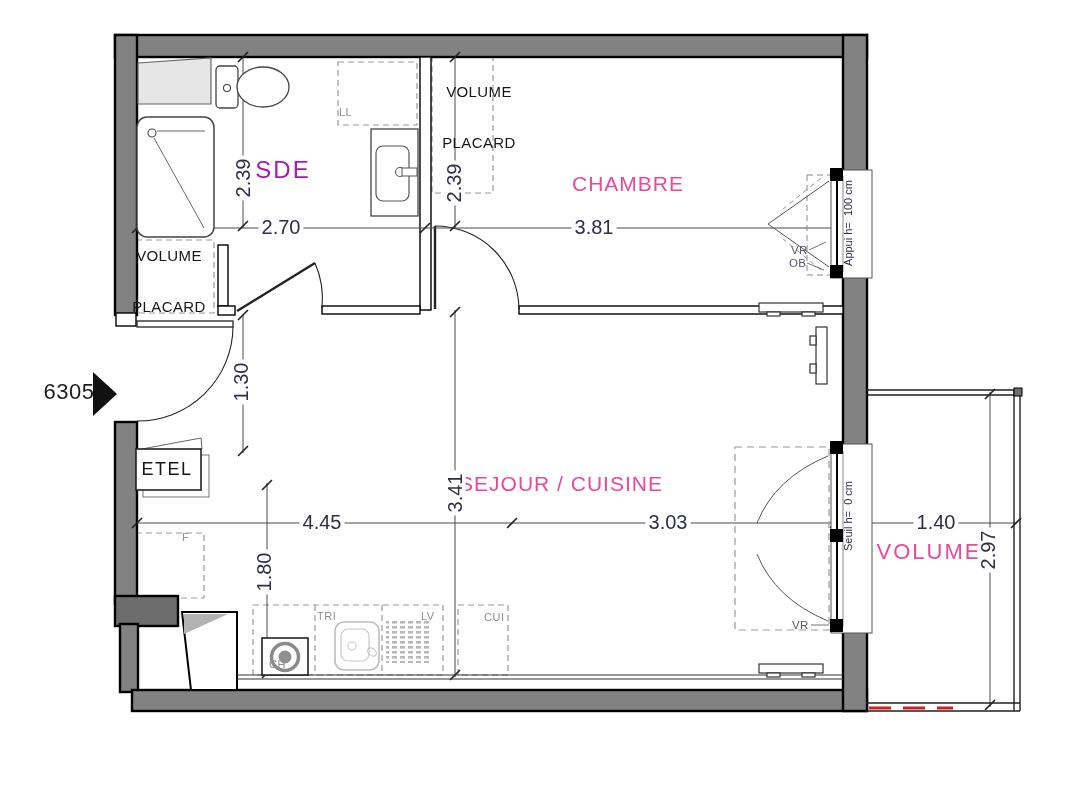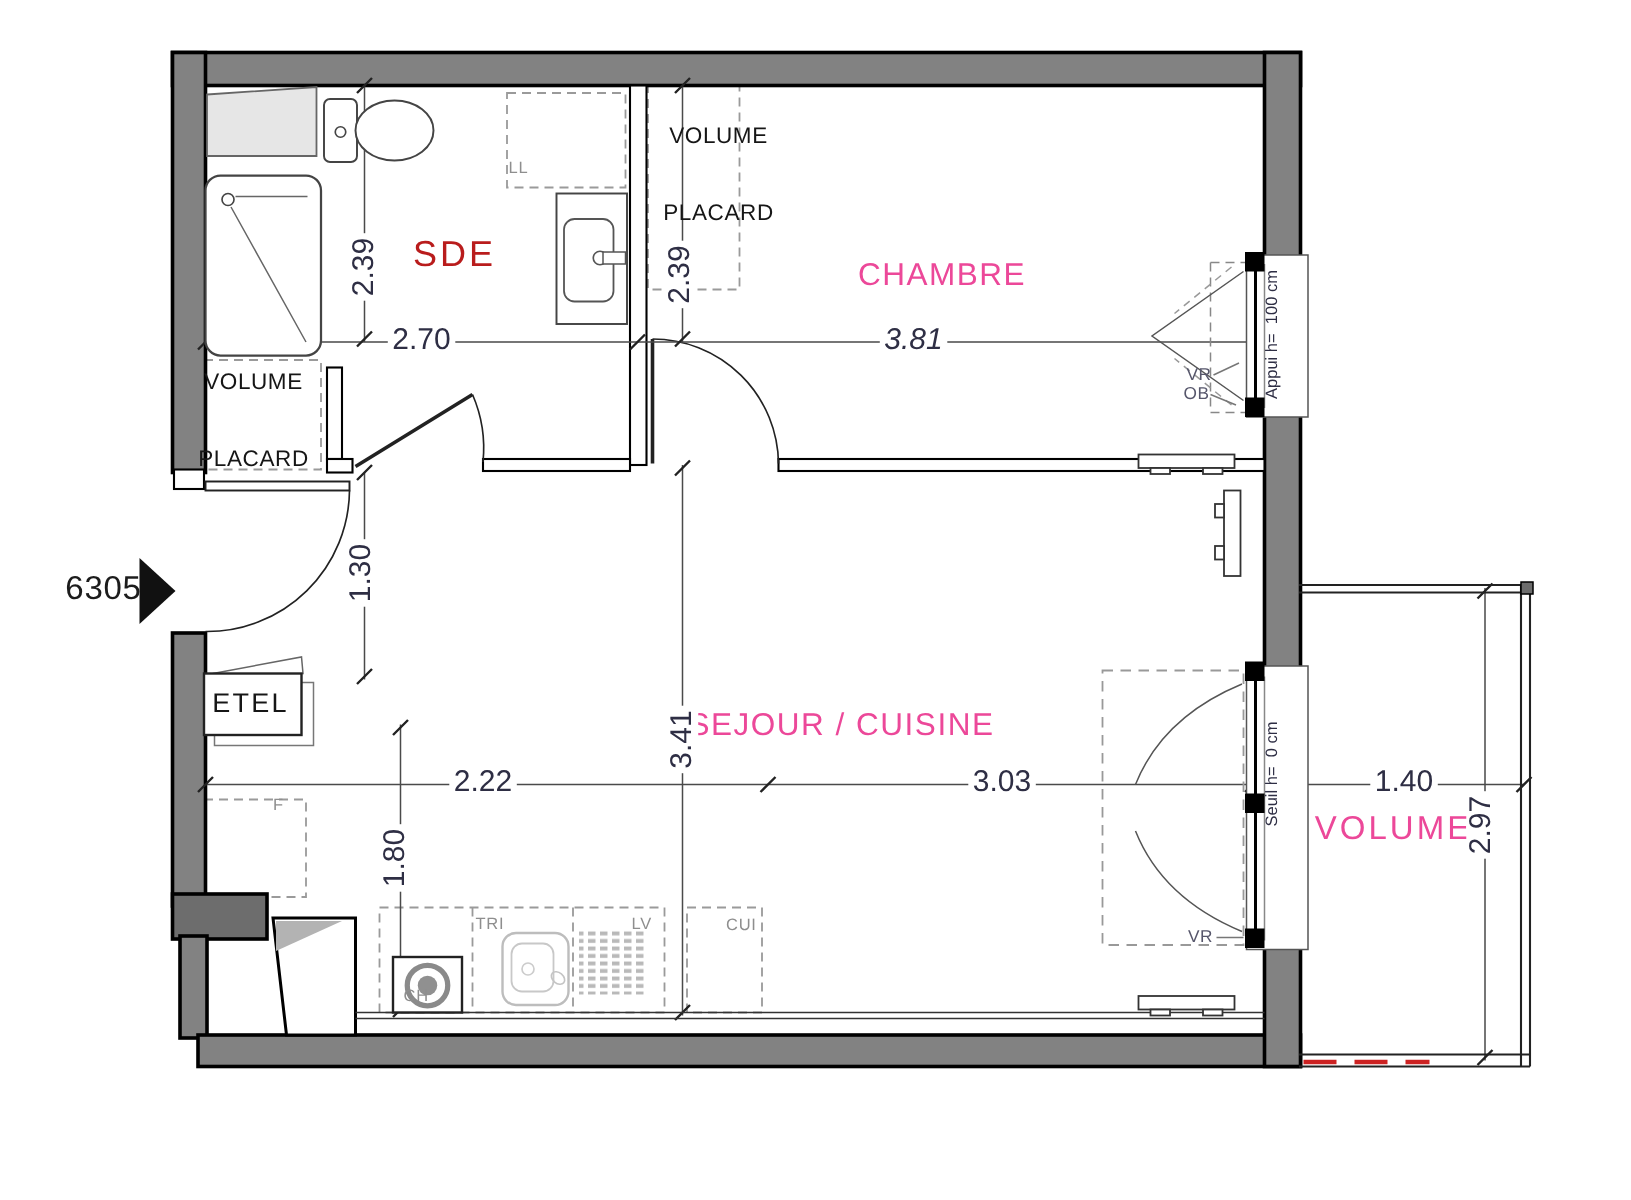--- a/index.html
+++ b/index.html
@@ -5,21 +5,21 @@
   html,body{margin:0;padding:0;background:#ffffff;}
   .plan{
     position:relative;width:1087px;height:800px;background:#fff;overflow:hidden;
     font-family:"Liberation Sans", sans-serif;color:#1c1c1c;
   }
   .plan svg{position:absolute;left:0;top:0;}
   .lbl{position:absolute;white-space:pre;line-height:1.05;}
   .c{transform:translate(-50%,-50%);text-align:center;}
   .v{transform:translate(-50%,-50%) rotate(-90deg);}
   .room{font-size:21px;letter-spacing:1px;color:#ec4899;}
-  .room-big{font-size:24px;letter-spacing:2px;color:#b91c1c;margin-left:20px;}
+  .room-big{font-size:24px;letter-spacing:2px;color:#a21caf;}
   .sub{font-size:15px;letter-spacing:.4px;color:#161616;line-height:17px;}
   .dim{font-size:20px;color:#2e2e44;background:#fff;padding:0 3px;}
   .small{font-size:11px;color:#8e8e8e;letter-spacing:.5px;}
   .tag{font-size:11.5px;color:#56566b;letter-spacing:.4px;}
   .win{font-size:11px;color:#2e2e44;background:transparent;}
   .etel{font-size:18px;letter-spacing:1.5px;color:#161616;}
   .unit{font-size:22px;color:#1c1c1c;letter-spacing:.5px;}
 </style>
 </head>
 <body>
@@ -176,24 +176,24 @@
 <div class="lbl sub c" style="left:169px;top:272px;">
   <span style="display:block;">VOLUME</span>
   <span style="display:block;">PLACARD</span>
 </div>
 
 <div class="lbl etel c" style="left:167px;top:469px;">ETEL</div>
 
 <div class="lbl dim v" style="left:243px;top:178px;">2.39</div>
 <div class="lbl dim v" style="left:454px;top:183px;">2.39</div>
 <div class="lbl dim c" style="left:281px;top:227px;">2.70</div>
-<div class="lbl dim c" style="left:609px;top:227px;font-style:italic;">3.81</div>
+<div class="lbl dim c" style="left:594px;top:227px;">3.81</div>
 <div class="lbl dim v" style="left:241px;top:382px;">1.30</div>
 <div class="lbl dim v" style="left:455px;top:493px;">3.41</div>
-<div class="lbl dim c" style="left:322px;top:522px;">2.22</div>
+<div class="lbl dim c" style="left:322px;top:522px;">4.45</div>
 <div class="lbl dim c" style="left:668px;top:522px;">3.03</div>
 <div class="lbl dim v" style="left:264px;top:572px;">1.80</div>
 <div class="lbl dim c" style="left:936px;top:522px;">1.40</div>
 <div class="lbl dim v" style="left:988px;top:550px;">2.97</div>
 
 <div class="lbl small" style="left:339px;top:107px;">LL</div>
 <div class="lbl small" style="left:182px;top:532px;">F</div>
 <div class="lbl small" style="left:269px;top:611px;margin-top:48px;">CH</div>
 <div class="lbl small" style="left:317px;top:611px;">TRI</div>
 <div class="lbl small" style="left:421px;top:611px;">LV</div>

